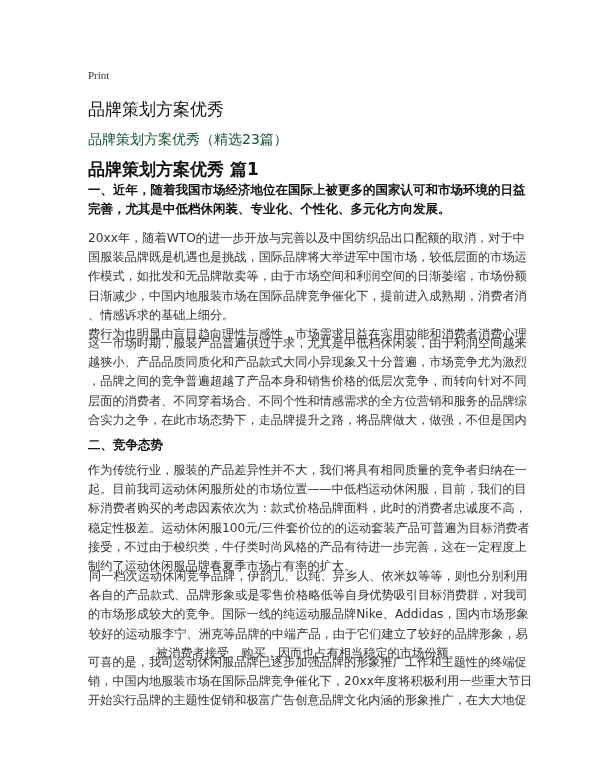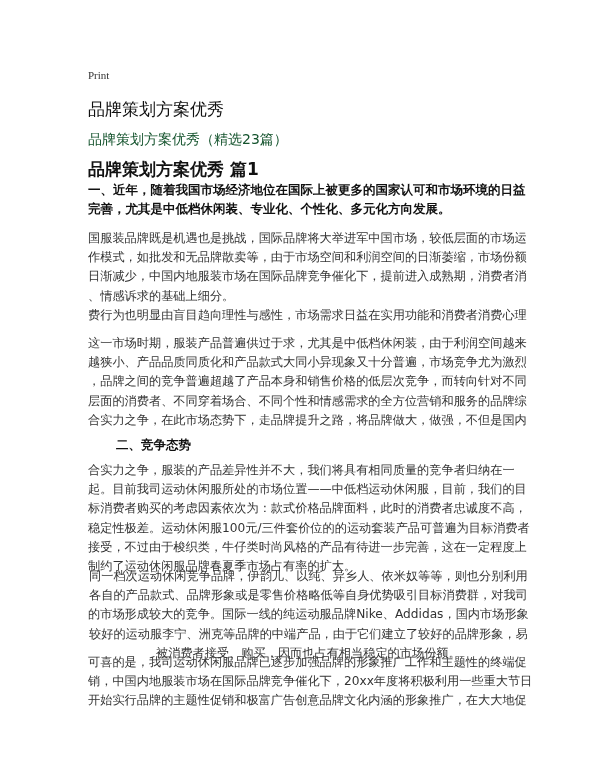--- a/index.html
+++ b/index.html
@@ -22,41 +22,42 @@
   <div class="title">品牌策划方案优秀</div>
   <div class="subtitle">品牌策划方案优秀（精选23篇）</div>
   <div class="sec-head">品牌策划方案优秀 篇1</div>
 
   <div class="h-bold" style="top:180px;">
     <span>一、近年，随着我国市场经济地位在国际上被更多的国家认可和市场环境的日益</span>
     <span>完善，尤其是中低档休闲装、专业化、个性化、多元化方向发展。</span>
   </div>
 
   <div class="para" style="top:229px;">
+    <span>20xx年，随着WTO的进一步开放与完善以及中国纺织品出口配额的取消，对于中</span>
     <span>国服装品牌既是机遇也是挑战，国际品牌将大举进军中国市场，较低层面的市场运</span>
     <span>作模式，如批发和无品牌散卖等，由于市场空间和利润空间的日渐萎缩，市场份额</span>
     <span>日渐减少，中国内地服装市场在国际品牌竞争催化下，提前进入成熟期，消费者消</span>
     <span>、情感诉求的基础上细分。</span>
     <span>费行为也明显由盲目趋向理性与感性，市场需求日益在实用功能和消费者消费心理</span>
   </div>
 
   <div class="para" style="top:334px;">
     <span>这一市场时期，服装产品普遍供过于求，尤其是中低档休闲装，由于利润空间越来</span>
     <span>越狭小、产品品质同质化和产品款式大同小异现象又十分普遍，市场竞争尤为激烈</span>
     <span>，品牌之间的竞争普遍超越了产品本身和销售价格的低层次竞争，而转向针对不同</span>
     <span>层面的消费者、不同穿着场合、不同个性和情感需求的全方位营销和服务的品牌综</span>
     <span>合实力之争，在此市场态势下，走品牌提升之路，将品牌做大，做强，不但是国内</span>
   </div>
 
-  <div class="h-bold" style="top:435px;margin-left:28px;">
+  <div class="h-bold" style="top:435px;">
     <span>二、竞争态势</span>
   </div>
 
   <div class="para" style="top:461px;">
-    <span>合实力之争，服装的产品差异性并不大，我们将具有相同质量的竞争者归纳在一</span>
+    <span>作为传统行业，服装的产品差异性并不大，我们将具有相同质量的竞争者归纳在一</span>
     <span>起。目前我司运动休闲服所处的市场位置——中低档运动休闲服，目前，我们的目</span>
     <span>标消费者购买的考虑因素依次为：款式价格品牌面料，此时的消费者忠诚度不高，</span>
     <span>稳定性极差。运动休闲服100元/三件套价位的的运动套装产品可普遍为目标消费者</span>
     <span>接受，不过由于梭织类，牛仔类时尚风格的产品有待进一步完善，这在一定程度上</span>
     <span>制约了运动休闲服品牌春夏季市场占有率的扩大。</span>
   </div>
 
   <div class="para" style="top:567px;text-align:center;">
     <span>同一档次运动休闲竞争品牌，伊韵儿、以纯、异乡人、依米奴等等，则也分别利用</span>
     <span>各自的产品款式、品牌形象或是零售价格略低等自身优势吸引目标消费群，对我司</span>

